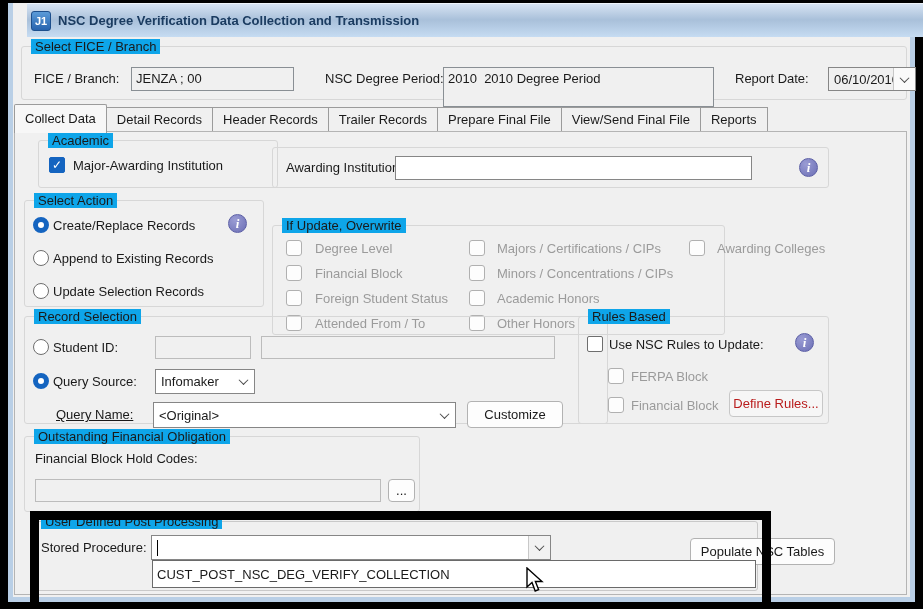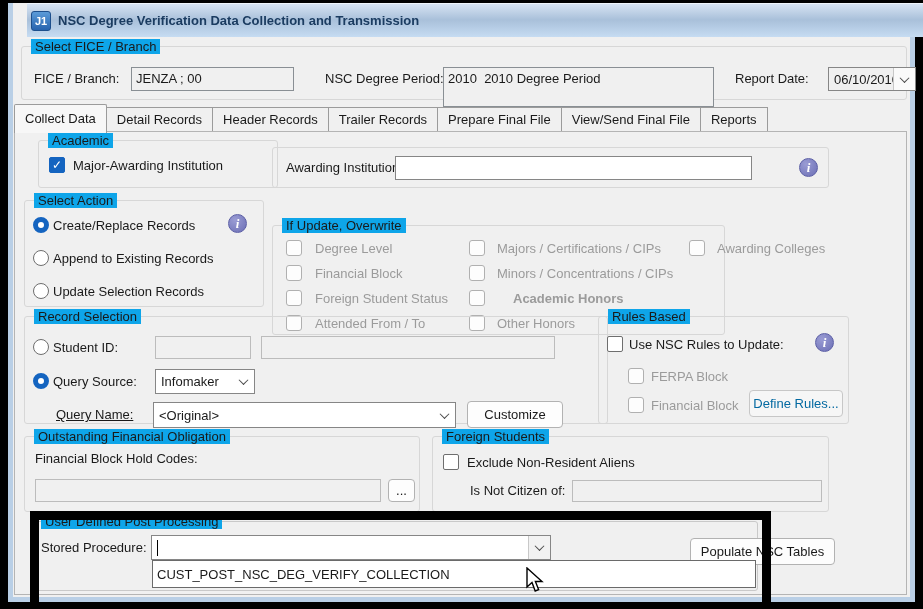--- a/index.html
+++ b/index.html
@@ -27,21 +27,21 @@
 
   .lbl { position:absolute; white-space:nowrap; }
   .dis { color:#9b9b9b; }
 
   .txt { position:absolute; background:#fff; border:1px solid #868686; padding:3px 4px; white-space:pre; overflow:hidden; }
   .txt.ro { background:#f0f0f0; border-color:#898f94; }
   .txt.off { background:#f0f0f0; border-color:#bcbcbc; }
 
   .btn { position:absolute; background:#fdfdfd; border:1px solid #b2b2b2; border-radius:4px;
          display:flex; align-items:center; justify-content:center; }
-  .btn.off { color:#0369a1; background:#f6f6f6; border-color:#c7c7c7; }
+  .btn.off { color:#b91c1c; background:#f6f6f6; border-color:#c7c7c7; }
 
   .cb { position:absolute; width:16px; height:16px; background:#fff; border:1px solid #6e6e6e; border-radius:2px; }
   .cb.on { background:#1464c0; border-color:#1464c0; color:#fff; font-size:12px; line-height:14px; text-align:center; }
   .cb.off { border-color:#b0b0b0; background:#fdfdfd; border-radius:3px; }
 
   .radio { position:absolute; width:16px; height:16px; border-radius:50%; background:#fff; border:1px solid #6e6e6e; }
   .radio.on { border:5px solid #1464c0; }
 
   .combo { position:absolute; background:#fff; border:1px solid #868686; display:flex; align-items:center; }
   .combo .val { flex:1; padding:0 5px; white-space:pre; overflow:hidden; }
@@ -149,21 +149,21 @@
         <div class="cb off" style="left:13px;top:64px;"></div>
         <div class="lbl dis" style="left:42px;top:65px;">Foreign Student Status</div>
         <div class="cb off" style="left:13px;top:89px;"></div>
         <div class="lbl dis" style="left:42px;top:90px;">Attended From / To</div>
 
         <div class="cb off" style="left:196px;top:14px;"></div>
         <div class="lbl dis" style="left:224px;top:15px;">Majors / Certifications / CIPs</div>
         <div class="cb off" style="left:196px;top:39px;"></div>
         <div class="lbl dis" style="left:224px;top:40px;">Minors / Concentrations / CIPs</div>
         <div class="cb off" style="left:196px;top:64px;"></div>
-        <div class="lbl dis" style="left:240px;top:65px;font-weight:bold;">Academic Honors</div>
+        <div class="lbl dis" style="left:224px;top:65px;">Academic Honors</div>
         <div class="cb off" style="left:196px;top:89px;"></div>
         <div class="lbl dis" style="left:224px;top:90px;">Other Honors</div>
 
         <div class="cb off" style="left:416px;top:14px;"></div>
         <div class="lbl dis" style="left:444px;top:15px;">Awarding Colleges</div>
       </div>
 
       <div class="grp" style="left:11px;top:279px;width:584px;height:108px;">
         <div class="legend">Record Selection</div>
         <div class="radio" style="left:8px;top:22px;"></div>
@@ -183,48 +183,41 @@
         <div class="lbl" style="left:31px;top:90px;text-decoration:underline;">Query Name:</div>
         <div class="combo flat" style="left:128px;top:85px;width:303px;height:26px;">
           <div class="val">&lt;Original&gt;</div>
           <div class="cbtn">
             <div class="chev"></div>
           </div>
         </div>
         <div class="btn" style="left:442px;top:84px;width:96px;height:27px;">Customize</div>
       </div>
 
-      <div class="grp" style="left:585px;top:279px;width:251px;height:108px;">
+      <div class="grp" style="left:565px;top:279px;width:251px;height:108px;">
         <div class="legend">Rules Based</div>
         <div class="cb" style="left:8px;top:19px;"></div>
         <div class="lbl" style="left:30px;top:20px;">Use NSC Rules to Update:</div>
         <div class="info" style="right:14px;top:16px;">
           <span>i</span>
         </div>
         <div class="cb off" style="left:29px;top:51px;"></div>
         <div class="lbl dis" style="left:52px;top:52px;">FERPA Block</div>
         <div class="cb off" style="left:29px;top:80px;"></div>
         <div class="lbl dis" style="left:52px;top:81px;">Financial Block</div>
         <div class="btn off" style="left:150px;top:73px;width:94px;height:27px;">Define Rules...</div>
       </div>
 
       <div class="grp" style="left:11px;top:399px;width:396px;height:76px;">
         <div class="legend">Outstanding Financial Obligation</div>
         <div class="lbl" style="left:10px;top:14px;">Financial Block Hold Codes:</div>
         <div class="txt off" style="left:10px;top:42px;width:346px;height:23px;"></div>
         <div class="btn" style="left:363px;top:42px;width:27px;height:23px;">...</div>
       </div>
 
-      <div class="grp" style="left:419px;top:399px;width:397px;height:76px;">
-        <div class="legend">Foreign Students</div>
-        <div class="cb" style="left:10px;top:17px;"></div>
-        <div class="lbl" style="left:34px;top:18px;">Exclude Non-Resident Aliens</div>
-        <div class="lbl" style="left:37px;top:46px;">Is Not Citizen of:</div>
-        <div class="txt off" style="left:139px;top:43px;width:250px;height:22px;"></div>
-      </div>
 
       <div class="grp" style="left:23px;top:484px;width:722px;height:70px;border-color:#c9c9c9;">
         <div class="legend" style="left:4px;">User Defined Post Processing</div>
         <div class="lbl" style="left:4px;top:18px;">Stored Procedure:</div>
         <div class="combo" style="left:114px;top:13px;width:400px;height:25px;">
           <div class="val"></div>
           <div class="caret" style="left:5px;top:4px;"></div>
           <div class="cbtn">
             <div class="chev"></div>
           </div>

